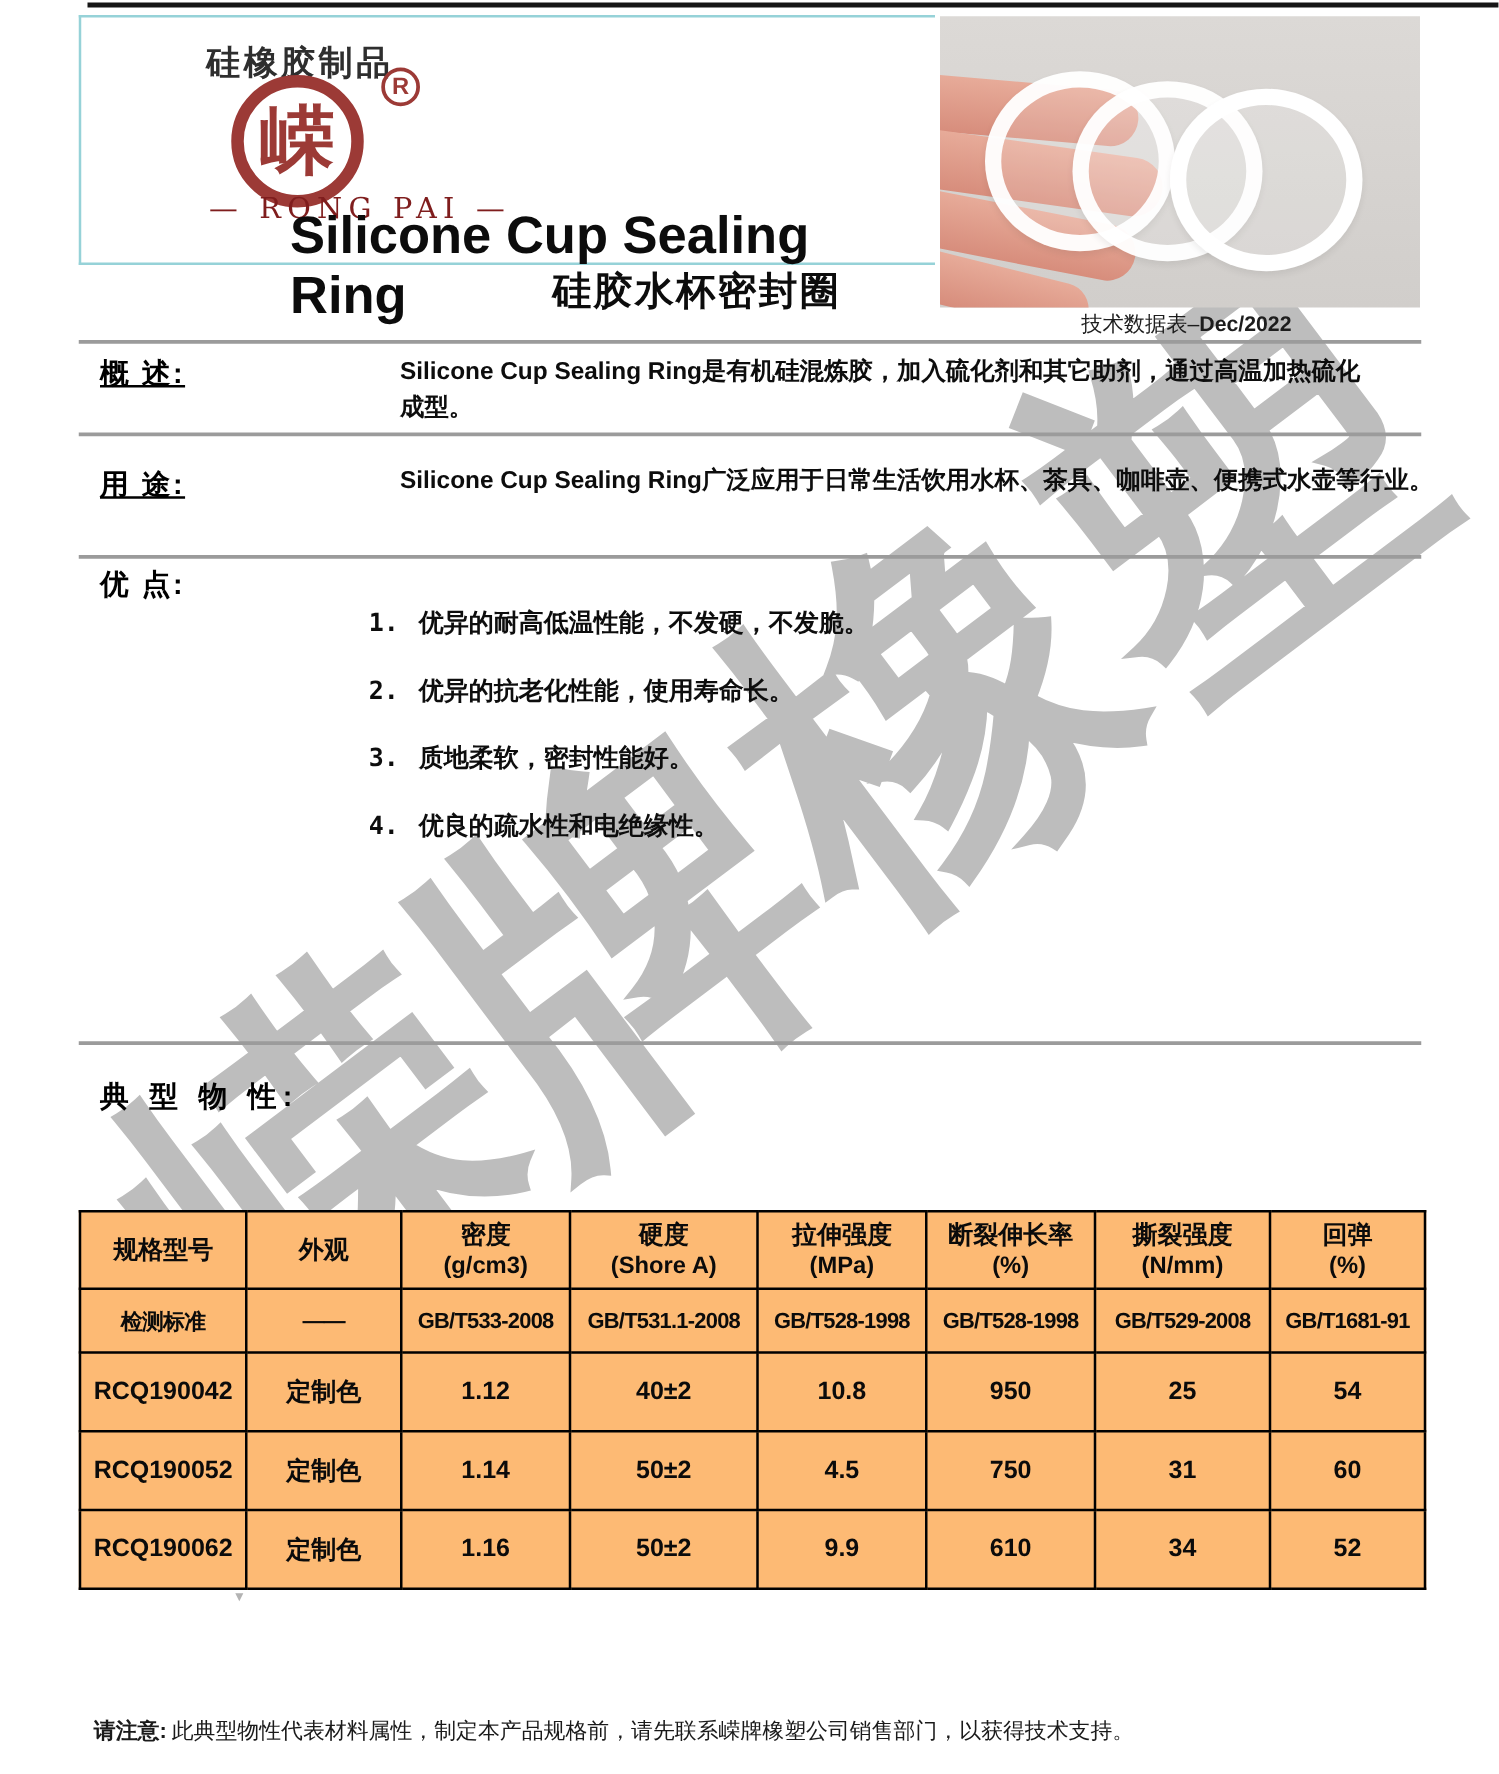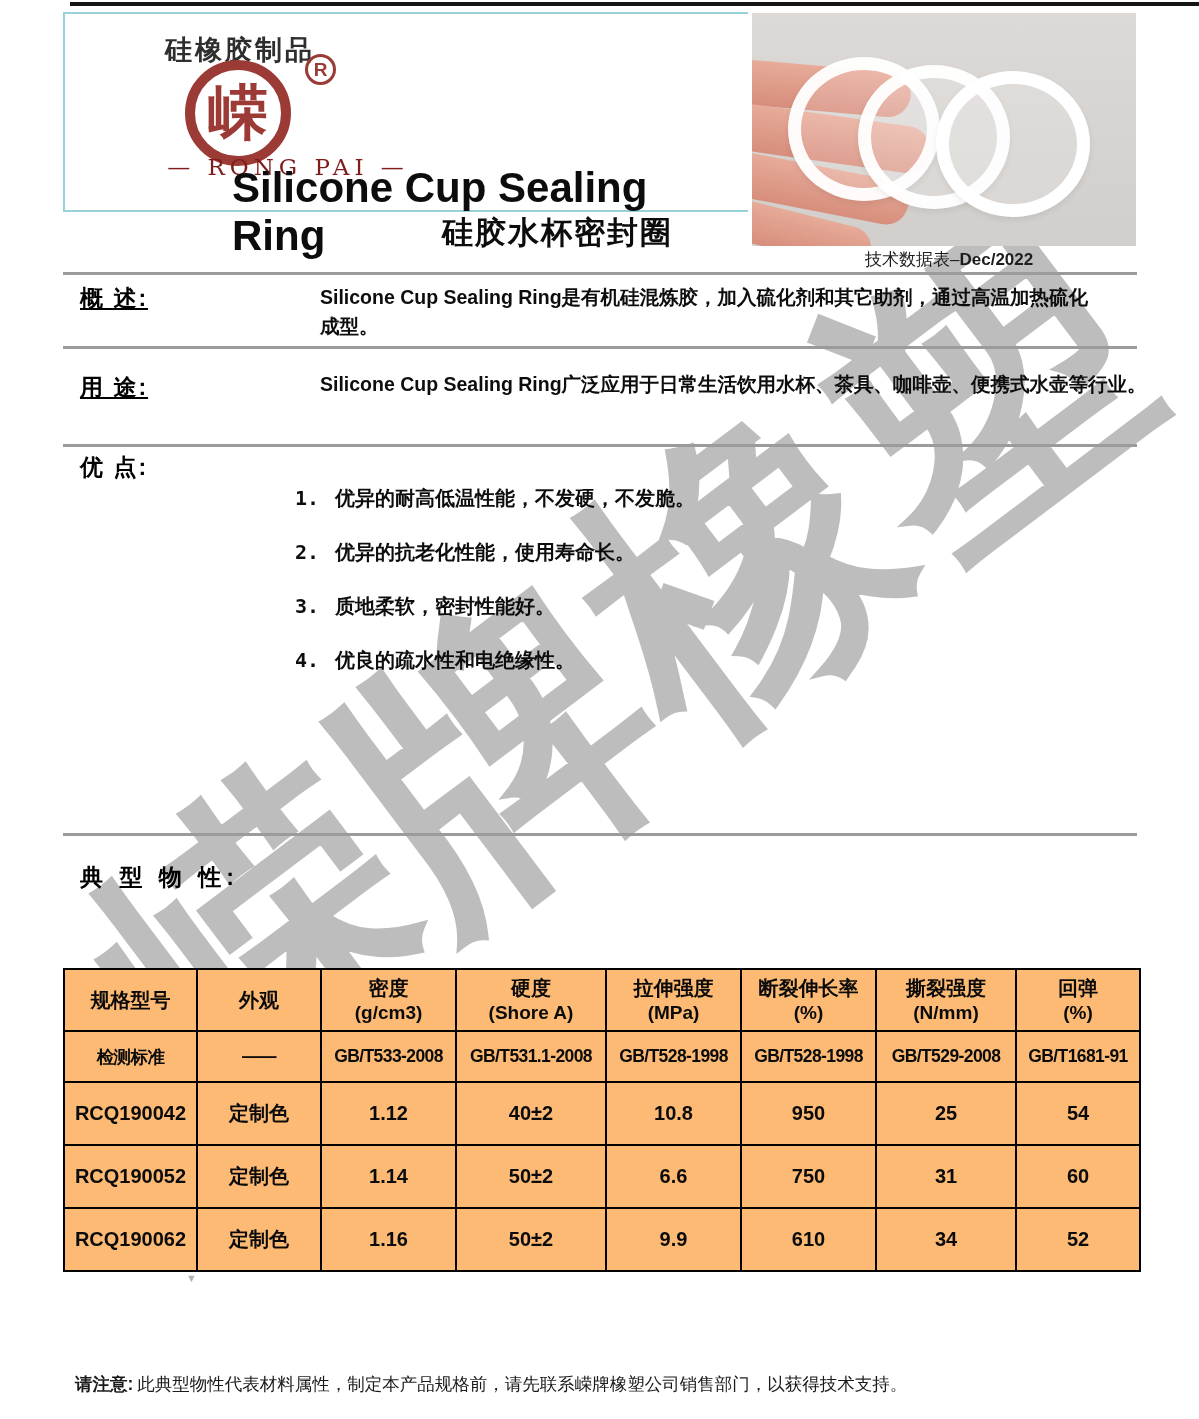--- a/index.html
+++ b/index.html
@@ -229,21 +229,21 @@
         <td>10.8</td>
         <td>950</td>
         <td>25</td>
         <td>54</td>
       </tr>
       <tr class="data">
         <td>RCQ190052</td>
         <td>定制色</td>
         <td>1.14</td>
         <td>50±2</td>
-        <td>6.6</td>
+        <td>4.5</td>
         <td>750</td>
         <td>31</td>
         <td>60</td>
       </tr>
       <tr class="data">
         <td>RCQ190062</td>
         <td>定制色</td>
         <td>1.16</td>
         <td>50±2</td>
         <td>9.9</td>

